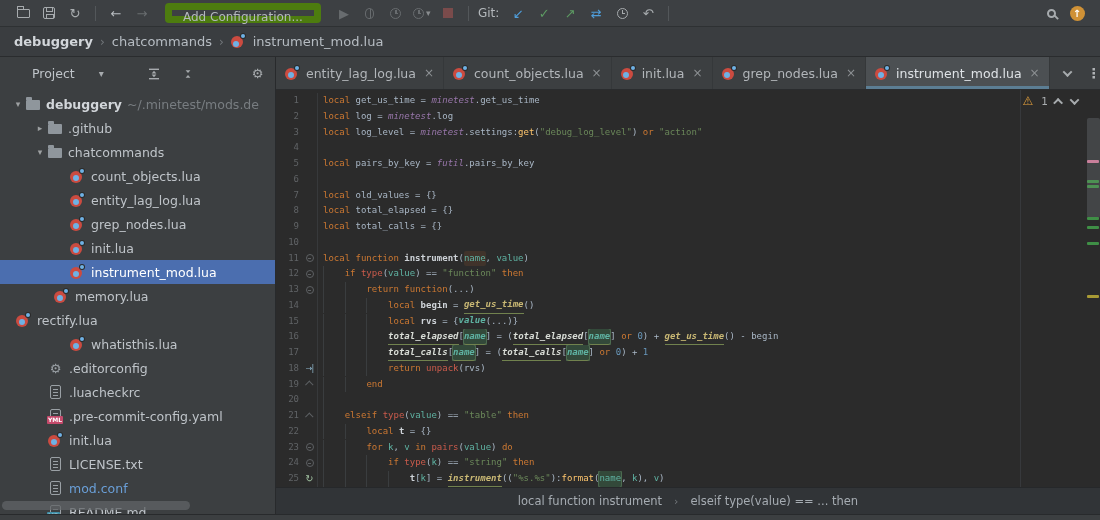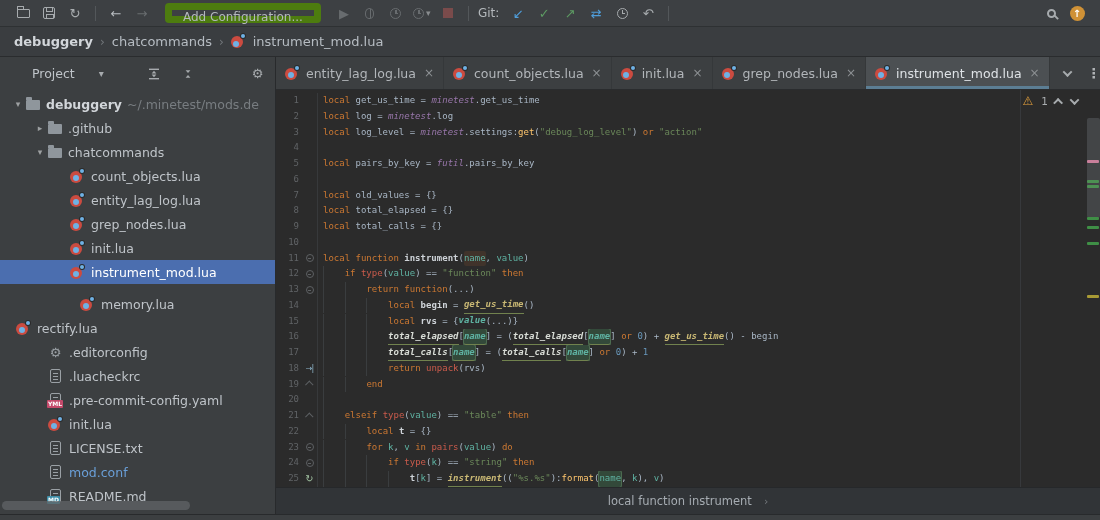--- a/index.html
+++ b/index.html
@@ -275,33 +275,40 @@
             </span>
             <span class="tlabel">init.lua</span>
           </div>
           <div class="trow sel" style="padding-left: 54px;">
             <span class="tchev"></span>
             <span class="lua-ic">
               <i class="lua-dot"></i>
             </span>
             <span class="tlabel">instrument_mod.lua</span>
           </div>
-          <div class="trow" style="padding-left: 64px; margin-top: 8px;">
+          <div class="trow" style="padding-left: 38px;">
             <span class="tchev"></span>
             <span class="lua-ic">
               <i class="lua-dot"></i>
             </span>
             <span class="tlabel">memory.lua</span>
           </div>
           <div class="trow" style="">
             <span class="tchev"></span>
             <span class="lua-ic">
               <i class="lua-dot"></i>
             </span>
             <span class="tlabel">rectify.lua</span>
+          </div>
+          <div class="trow" style="padding-left: 54px;">
+            <span class="tchev"></span>
+            <span class="lua-ic">
+              <i class="lua-dot"></i>
+            </span>
+            <span class="tlabel">whatisthis.lua</span>
           </div>
           <div class="trow" style="padding-left: 32px;">
             <span class="tchev"></span>
             <span class="gear-ic">⚙</span>
             <span class="tlabel">.editorconfig</span>
           </div>
           <div class="trow" style="padding-left: 32px;">
             <span class="tchev"></span>
             <span class="doc-ic"></span>
             <span class="tlabel">.luacheckrc</span>
@@ -543,18 +550,19 @@
             <div class="smark" style="top: 127px; background: rgb(63, 143, 70);"></div>
             <div class="smark" style="top: 136px; background: rgb(63, 143, 70);"></div>
             <div class="smark" style="top: 152px; background: rgb(63, 143, 70);"></div>
             <div class="smark" style="top: 205px; background: rgb(168, 154, 53);"></div>
           </div>
       </div>
 
       <div class="ebc">
         <span>local function instrument</span>
         <span class="csep">›</span>
+        <span>elseif type(value) == ... then</span>
       </div>
     </div>
   </div>
 
   <div class="statusbar"></div>
 </div>
 
 </body></html>

